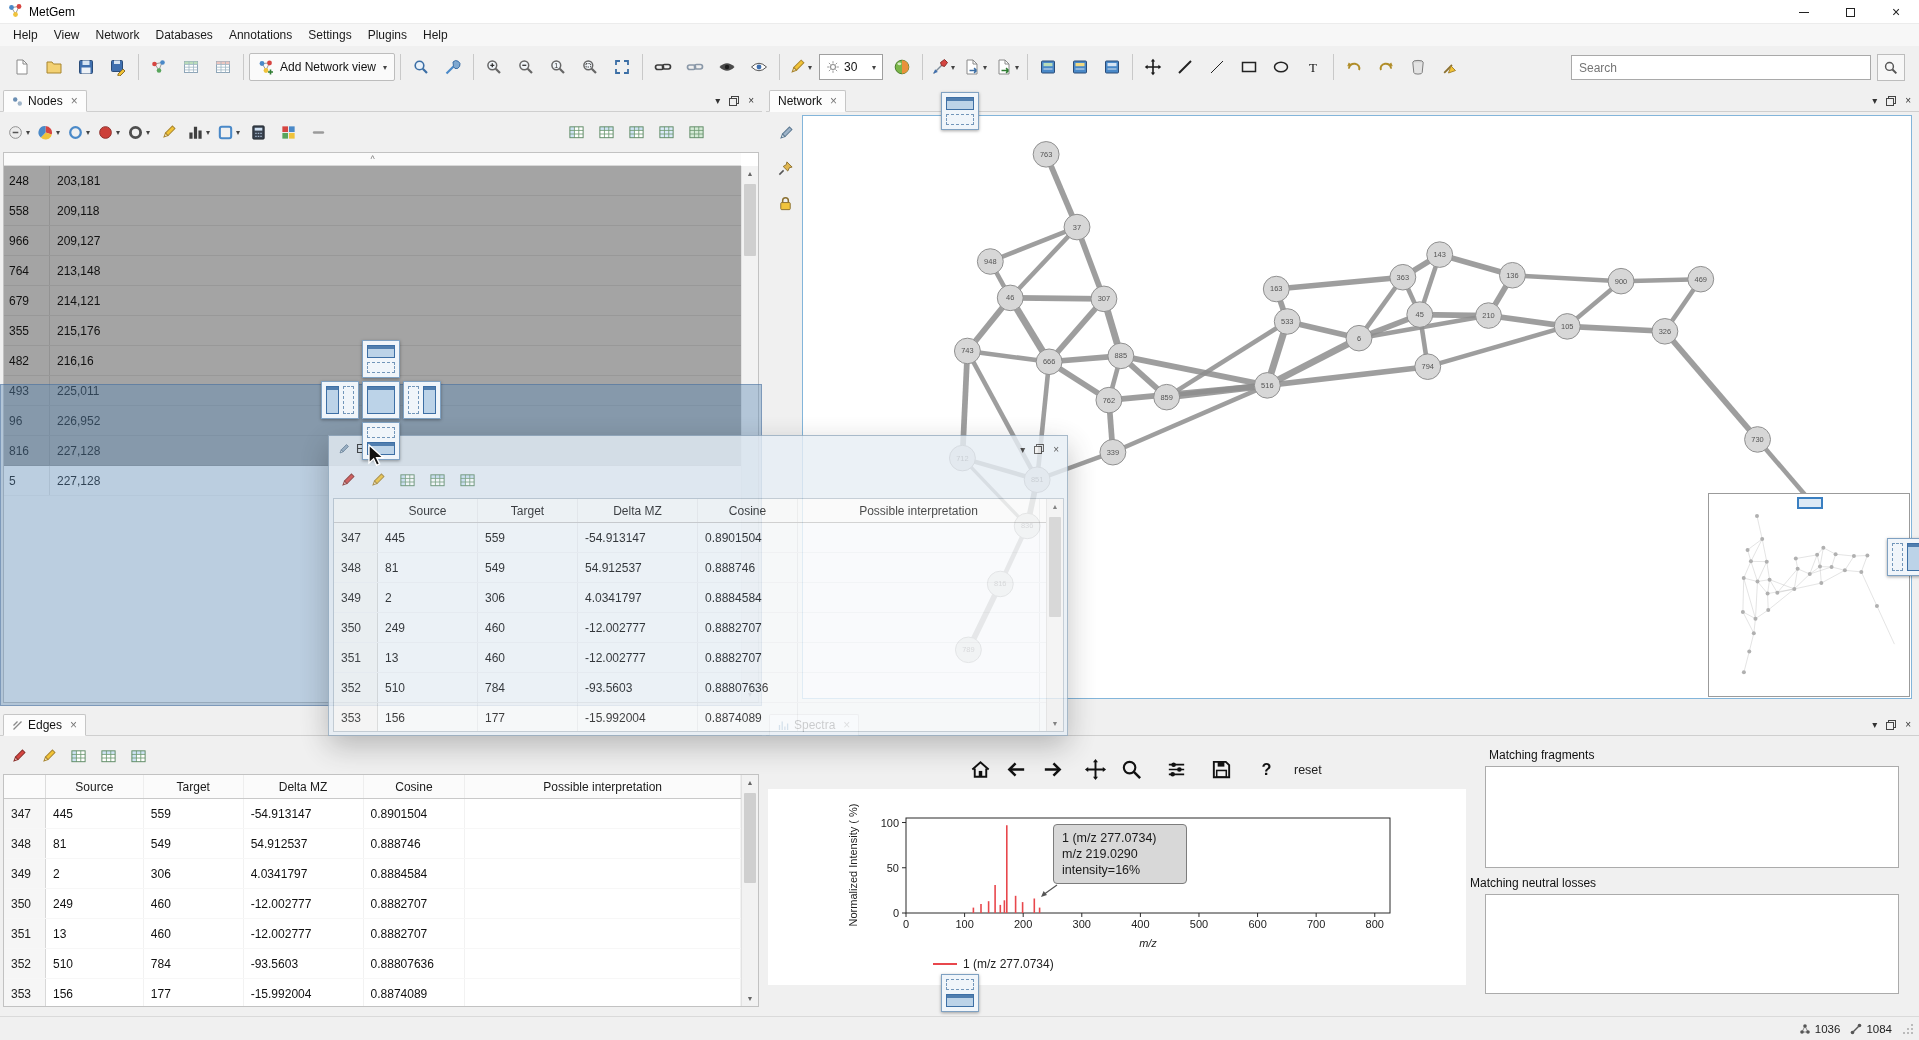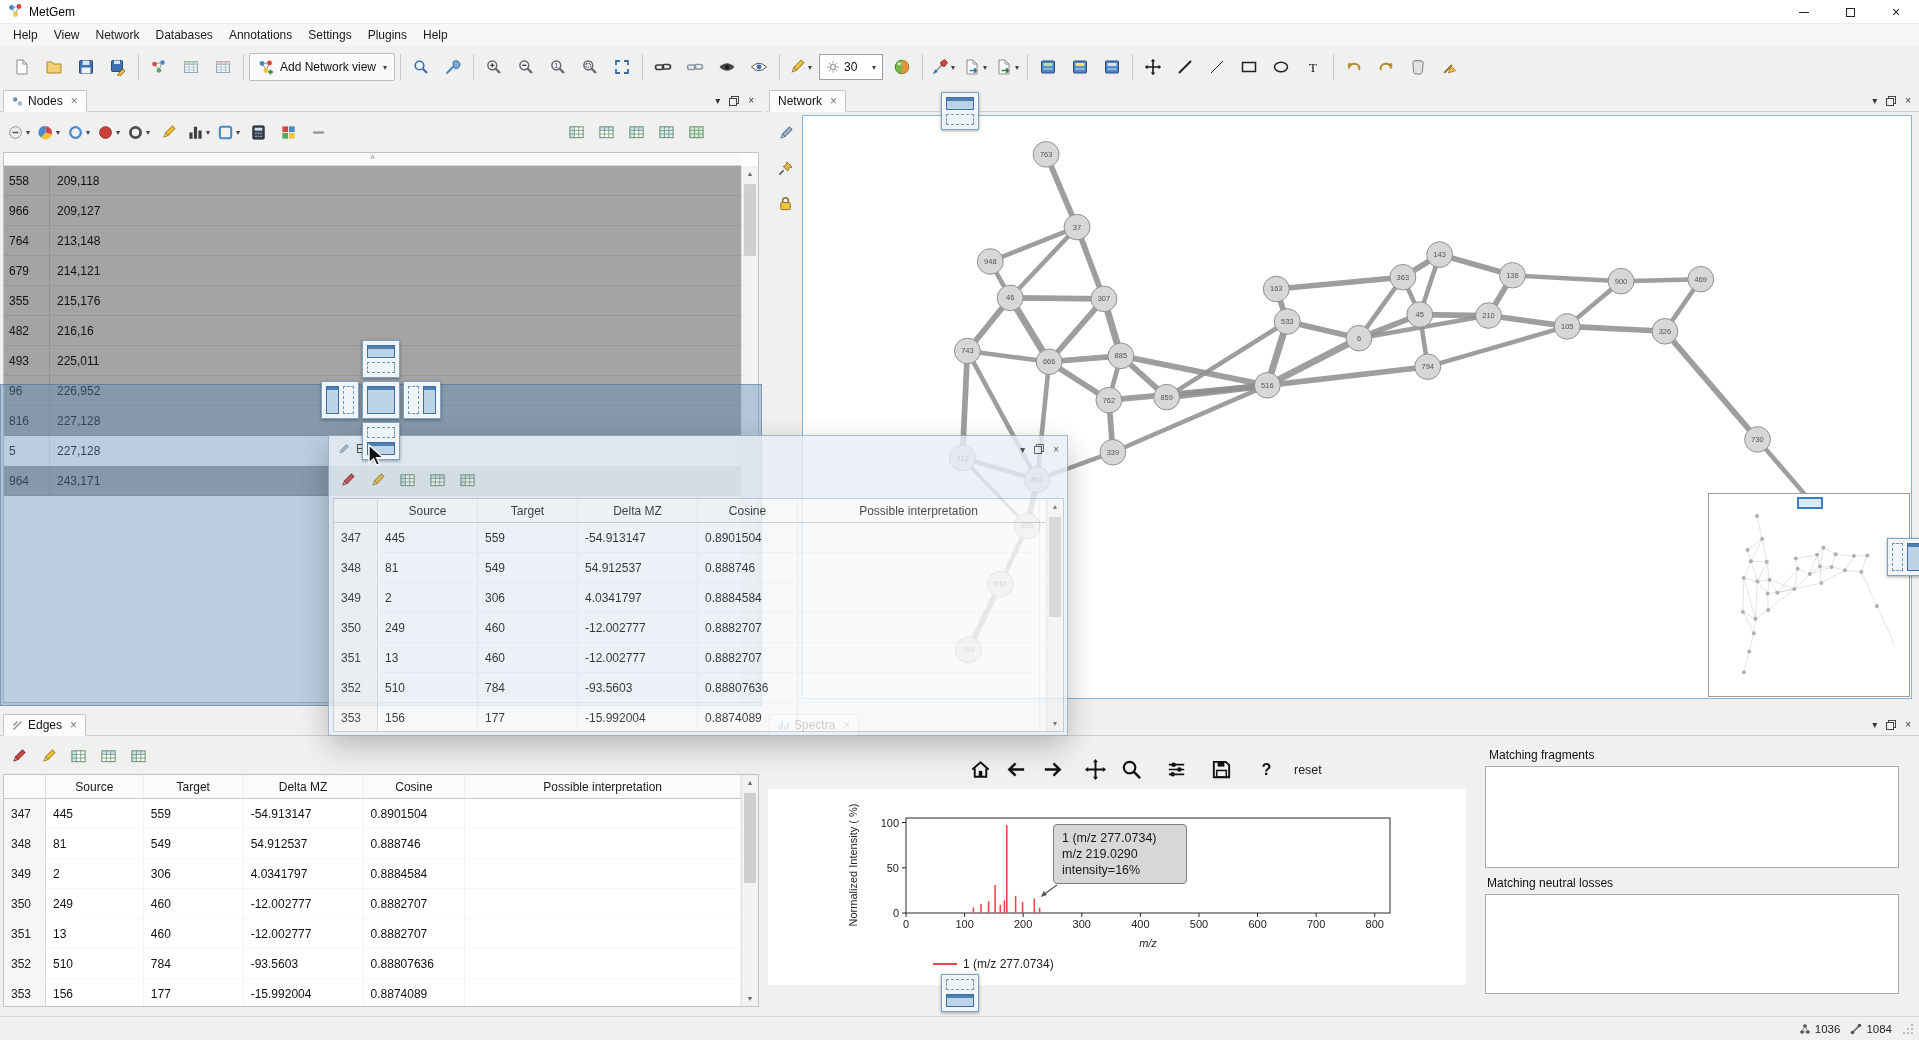--- a/index.html
+++ b/index.html
@@ -73,21 +73,21 @@
   #mpl-toolbar{position:absolute;left:196px;top:44px;display:flex;align-items:center}
   .mpl-btn{width:30px;height:27px;display:flex;align-items:center;justify-content:center;margin:0 3px}
   .mpl-reset{font-size:12.5px;color:#222;margin-left:10px}
   #spec-figure{position:absolute;left:2px;top:77px;width:698px;height:196px;background:#fff}
   #spectrum{position:absolute;left:2px;top:77px;width:698px;height:196px}
   #spec-tooltip{position:absolute;left:287px;top:112px;width:134px;background:rgba(214,214,214,.95);border:1px solid #7d7d7d;border-radius:4px;padding:5px 8px;font-size:12.5px;line-height:16px;color:#1a1a1a;z-index:5}
   #spec-legend{position:absolute;left:167px;top:245px;display:flex;align-items:center;gap:6px;font-size:12px;color:#222}
   .legend-line{width:24px;height:0;border-top:2px solid #e8474c}
   #frag-label{position:absolute;left:723px;top:36px;font-size:12px;color:#111}
   #frag-box{position:absolute;left:719px;top:54px;width:414px;height:102px;background:#fff;border:1px solid #ababab}
-  #loss-label{position:absolute;left:721px;top:164px;font-size:12px;color:#111}
+  #loss-label{position:absolute;left:704px;top:164px;font-size:12px;color:#111}
   #loss-box{position:absolute;left:719px;top:182px;width:414px;height:100px;background:#fff;border:1px solid #ababab}
   
   #float-dock{position:absolute;left:328px;top:435px;width:740px;height:301px;background:#e7eef5;border:1px solid #93a9bd;box-shadow:0 10px 28px rgba(0,0,0,.3);opacity:.8;z-index:45}
   #float-title{position:absolute;left:0;top:0;right:0;height:26px;display:flex;align-items:center;gap:6px;padding-left:8px;font-size:12px;color:#333}
   #float-title .dock-btns{padding-bottom:0}
   #float-toolbar{position:absolute;left:5px;top:28px;height:32px;display:flex;align-items:center}
   #float-table{position:absolute;left:4px;top:62px;width:731px;bottom:3px;background:rgba(255,255,255,.6);border:1px solid #b8c4ce;overflow:hidden}
   #float-rows{position:absolute;left:0;top:0;right:17px;bottom:0;overflow:hidden}
   #float-table .erow{background:rgba(255,255,255,.35)}
   #float-table .erow.ehead{background:rgba(250,250,250,.8)}
@@ -396,20 +396,29 @@
           <path d="M3.8 4.5l1 10a4.2 1.6 0 0 0 8.4 0l1-10" fill="#e3e3e3" stroke="#7e7e7e"></path>
         </svg>
       </div>
       <div class="tbtn">
         <svg width="18" height="18" viewBox="0 0 18 18">
           <path d="M3.2 14.8L11 7" stroke="#8a6f2f" stroke-width="1.8"></path>
           <path d="M10 8l4.5 4.5-7 2.5z" fill="#f2c335" stroke="#a8852f"></path>
         </svg>
       </div>
     </div>
+  <div id="toolbar-search">
+    <input id="search-input" placeholder="Search" style="">
+    <div id="search-btn">
+      <svg width="16" height="16" viewBox="0 0 18 18">
+          <circle cx="7.3" cy="7.3" r="4.4" fill="none" stroke="#555" stroke-width="1.6"></circle>
+          <path d="M10.7 10.7l4.3 4.3" stroke="#555" stroke-width="2.2"></path>
+        </svg>
+    </div>
+  </div>
 </div>
 
 <div id="nodes-dock" class="dock">
   <div class="dock-tabbar">
     <div class="tab">
       <svg width="11" height="11" viewBox="0 0 11 11">
           <circle cx="3.2" cy="3.5" r="2.2" fill="#6b8fb4"></circle>
           <circle cx="7.8" cy="7.5" r="2.2" fill="#9fb4c8"></circle>
         </svg>
       <span>Nodes</span>
@@ -539,20 +548,24 @@
             <path d="M2 6.8h14M2 10.6h14M6.8 3v11.5M11.4 3v11.5" stroke="#6f9b74" stroke-width=".9"></path>
             <rect x="2" y="3" width="14" height="11.5" fill="none" stroke="#5d8a63"></rect>
           </svg>
         </div>
       </div>
     </div>
   <div id="nodes-table">
     <div id="nodes-header"><span>^</span></div>
     <div id="nodes-rows">
         <div class="nrow selgray">
+          <div class="idc">248</div>
+          <div class="valc">203,181</div>
+        </div>
+        <div class="nrow selgray">
           <div class="idc">558</div>
           <div class="valc">209,118</div>
         </div>
         <div class="nrow selgray">
           <div class="idc">966</div>
           <div class="valc">209,127</div>
         </div>
         <div class="nrow selgray">
           <div class="idc">764</div>
           <div class="valc">213,148</div>
@@ -577,24 +590,20 @@
           <div class="idc">96</div>
           <div class="valc">226,952</div>
         </div>
         <div class="nrow selgray">
           <div class="idc">816</div>
           <div class="valc">227,128</div>
         </div>
         <div class="nrow">
           <div class="idc">5</div>
           <div class="valc">227,128</div>
-        </div>
-        <div class="nrow selgray">
-          <div class="idc">964</div>
-          <div class="valc">243,171</div>
         </div>
       </div>
     <div class="sbar" style="top:13px">
       <div class="sb-ar" style="top:0">▲</div>
       <div class="sb-th" style="top:18px;height:72px"></div>
       <div class="sb-ar" style="bottom:0">▼</div>
     </div>
   </div>
 </div>
 

